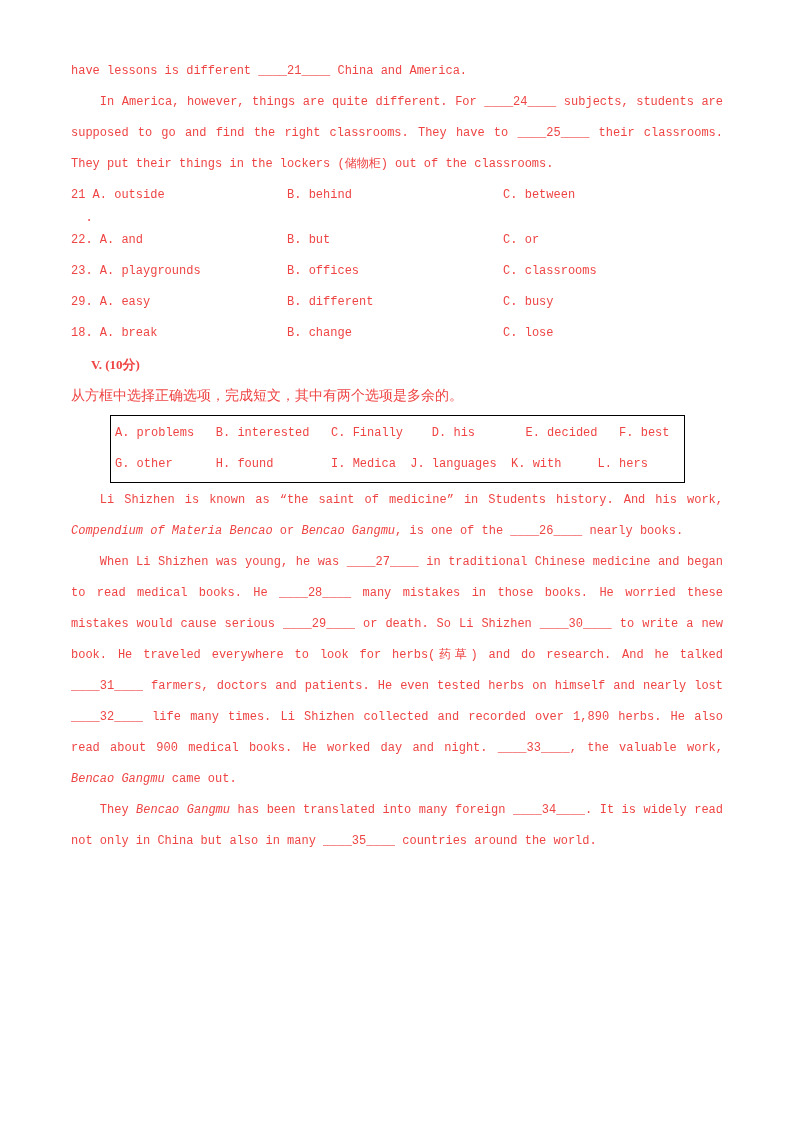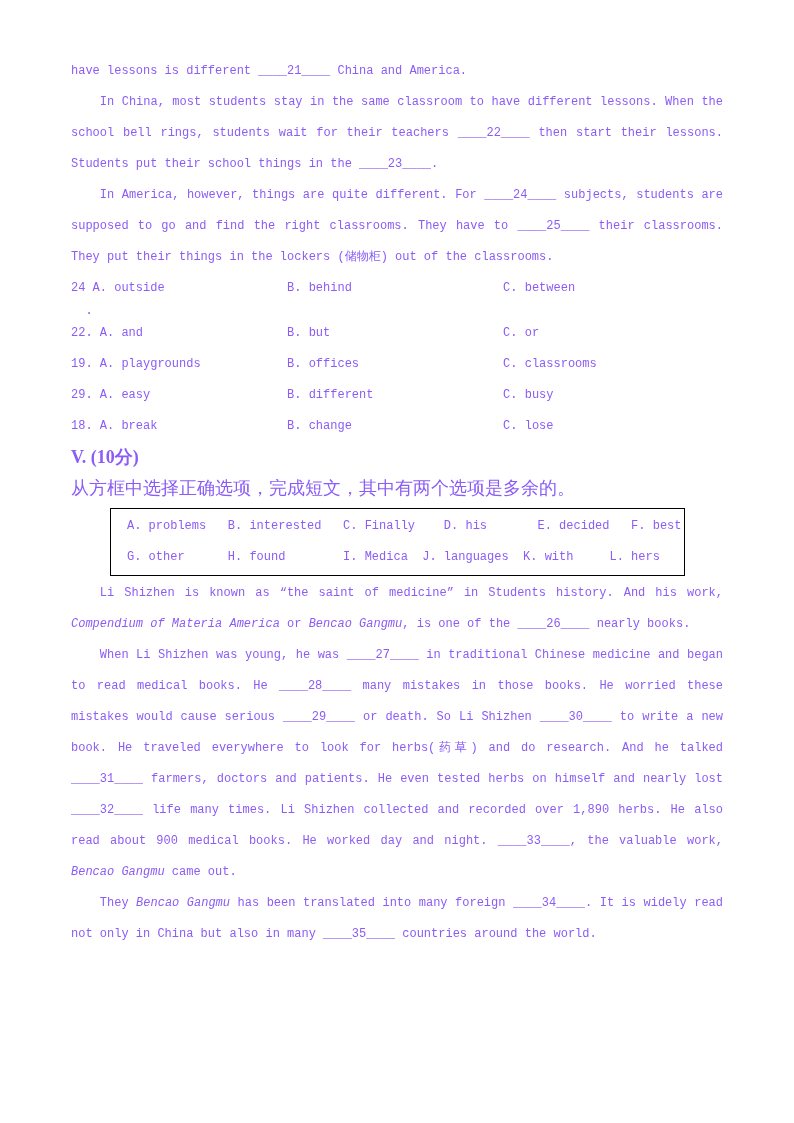--- a/index.html
+++ b/index.html
@@ -1,70 +1,69 @@
 <!DOCTYPE html>
 <html><head>
 <meta charset="utf-8">
 <style>
   * { box-sizing: border-box; }
   html, body { margin: 0; padding: 0; background: #ffffff; }
   .page {
     width: 794px; height: 1123px; margin: 0 auto; background: #ffffff;
-    padding: 56px 71px 0 71px; color: #8b5cf6;
+    padding: 56px 71px 0 71px; color: #ef4444;
     font-family: "Liberation Mono", "DejaVu Sans Mono", monospace;
     font-size: 12px; line-height: 31px; overflow: hidden;
   }
   .para { margin: 0; text-align: justify; }
   .para.indent { text-indent: 4ch; }
   .it { font-style: italic; }
   .opt-row { white-space: pre; }
   .opt-row.small { line-height: 14px; }
   .section-heading {
     font-family: "Liberation Serif", "DejaVu Serif", serif;
-    font-weight: 700; font-size: 18px; line-height: 31px;
+    font-weight: 700; font-size: 13px; line-height: 31px; margin-left: 20px;
   }
   .instruction {
     font-family: "Liberation Serif", "DejaVu Serif", serif;
-    font-size: 18px; line-height: 31px;
+    font-size: 14px; line-height: 31px;
   }
   .word-bank {
     border: 1.5px solid #000; width: 575px;
-    margin: 4px 0 2px 39px; padding: 2px 6px 2px 16px;
+    margin: 4px 0 2px 39px; padding: 2px 6px 2px 4px;
   }
   .bank-row { white-space: pre; line-height: 31px; }
 </style>
 </head>
 <body>
 
 <div class="page">
 
   <div id="cloze1-paras">
       <p class="para"><span>have lessons is different ____21____ China and America.</span></p>
-      <p class="para indent"><span>In China, most students stay in the same classroom to have different lessons. When the school bell rings, students wait for their teachers ____22____ then start their lessons. Students put their school things in the ____23____.</span></p>
       <p class="para indent"><span>In America, however, things are quite different. For ____24____ subjects, students are supposed to go and find the right classrooms. They have to ____25____ their classrooms. They put their things in the lockers (储物柜) out of the classrooms.</span></p>
     </div>
 
   <div id="options-list">
-      <div class="opt-row">24 A. outside                 B. behind                     C. between</div>
+      <div class="opt-row">21 A. outside                 B. behind                     C. between</div>
       <div class="opt-row small">  .</div>
       <div class="opt-row">22. A. and                    B. but                        C. or</div>
-      <div class="opt-row">19. A. playgrounds            B. offices                    C. classrooms</div>
+      <div class="opt-row">23. A. playgrounds            B. offices                    C. classrooms</div>
       <div class="opt-row">29. A. easy                   B. different                  C. busy</div>
       <div class="opt-row">18. A. break                  B. change                     C. lose</div>
     </div>
 
   <div class="section-heading">V. (10分)</div>
 
   <div class="instruction">从方框中选择正确选项，完成短文，其中有两个选项是多余的。</div>
 
   <div class="word-bank" id="word-bank">
       <div class="bank-row">A. problems   B. interested   C. Finally    D. his       E. decided   F. best</div>
       <div class="bank-row">G. other      H. found        I. Medica  J. languages  K. with     L. hers</div>
     </div>
 
   <div id="cloze2-paras">
-      <p class="para indent"><span>Li Shizhen is known as “the saint of medicine” in Students history. And his work, </span><span class="it">Compendium of Materia America</span><span> or </span><span class="it">Bencao Gangmu</span><span>, is one of the ____26____ nearly books.</span></p>
+      <p class="para indent"><span>Li Shizhen is known as “the saint of medicine” in Students history. And his work, </span><span class="it">Compendium of Materia Bencao</span><span> or </span><span class="it">Bencao Gangmu</span><span>, is one of the ____26____ nearly books.</span></p>
       <p class="para indent"><span>When Li Shizhen was young, he was ____27____ in traditional Chinese medicine and began to read medical books. He ____28____ many mistakes in those books. He worried these mistakes would cause serious ____29____ or death. So Li Shizhen ____30____ to write a new book. He traveled everywhere to look for herbs(药草) and do research. And he talked ____31____ farmers, doctors and patients. He even tested herbs on himself and nearly lost ____32____ life many times. Li Shizhen collected and recorded over 1,890 herbs. He also read about 900 medical books. He worked day and night. ____33____, the valuable work, </span><span class="it">Bencao Gangmu</span><span> came out.</span></p>
       <p class="para indent"><span>They </span><span class="it">Bencao Gangmu</span><span> has been translated into many foreign ____34____. It is widely read not only in China but also in many ____35____ countries around the world.</span></p>
     </div>
 
 
 </div>
 
 </body></html>

